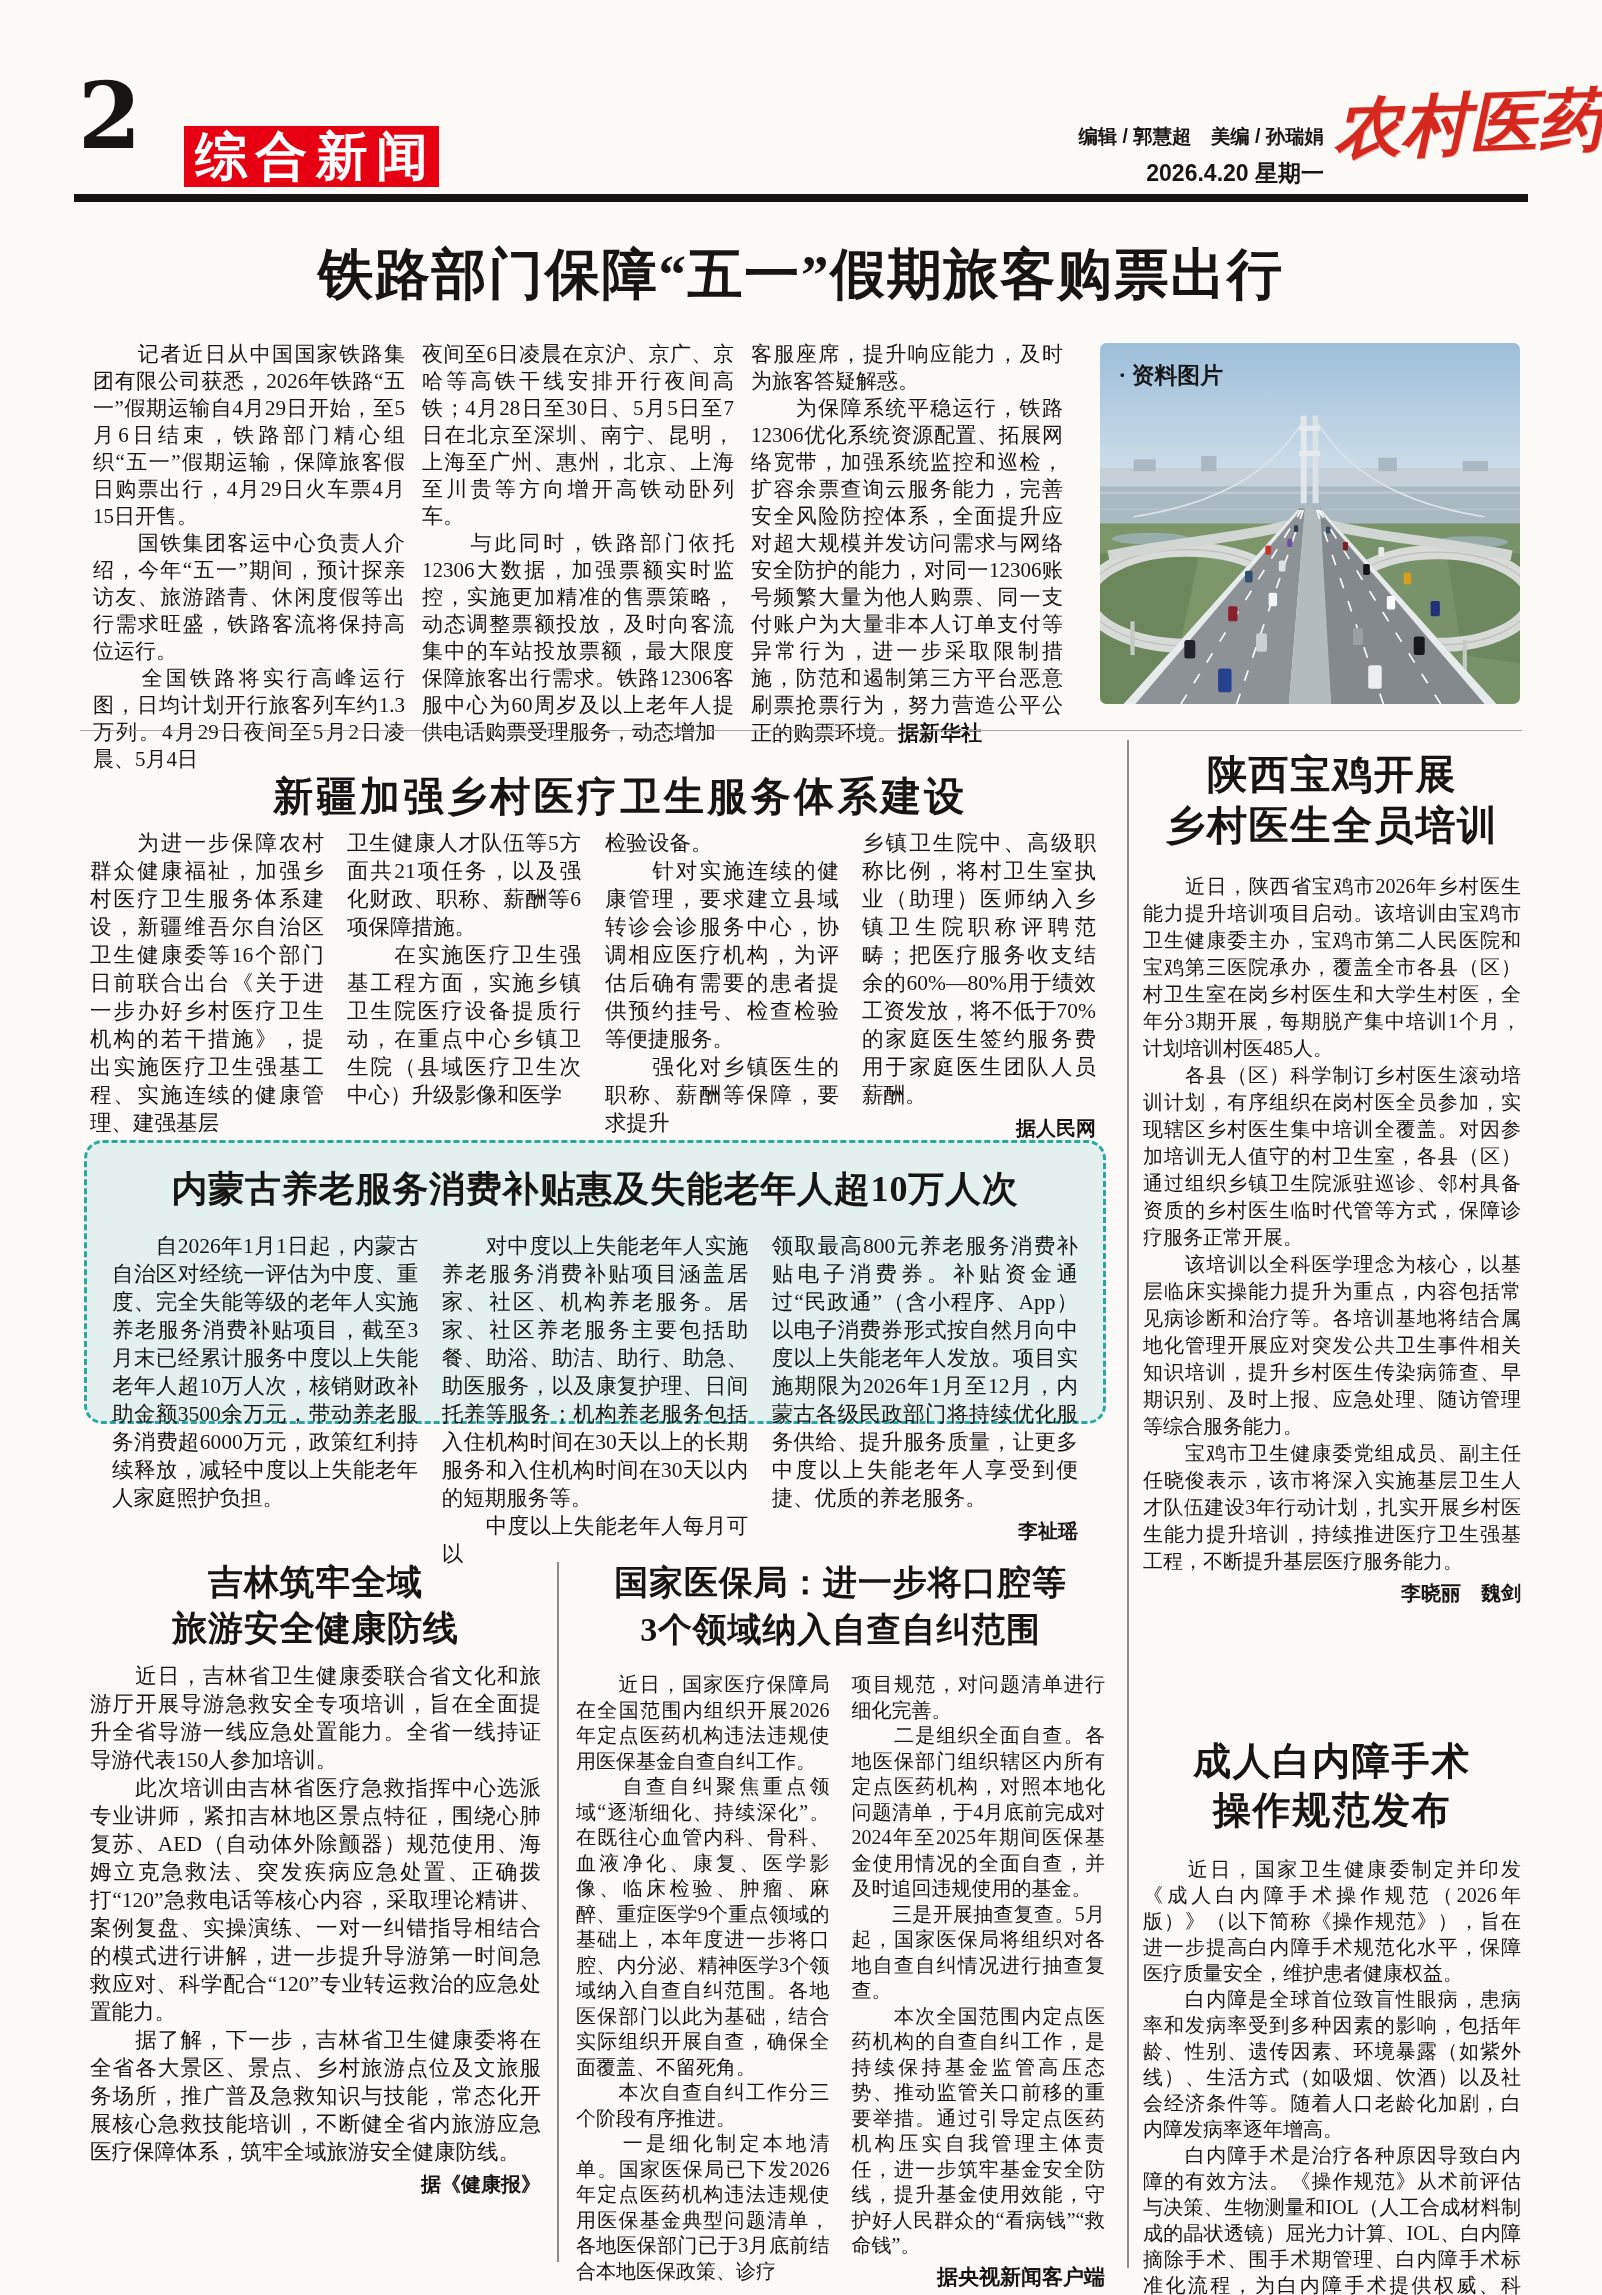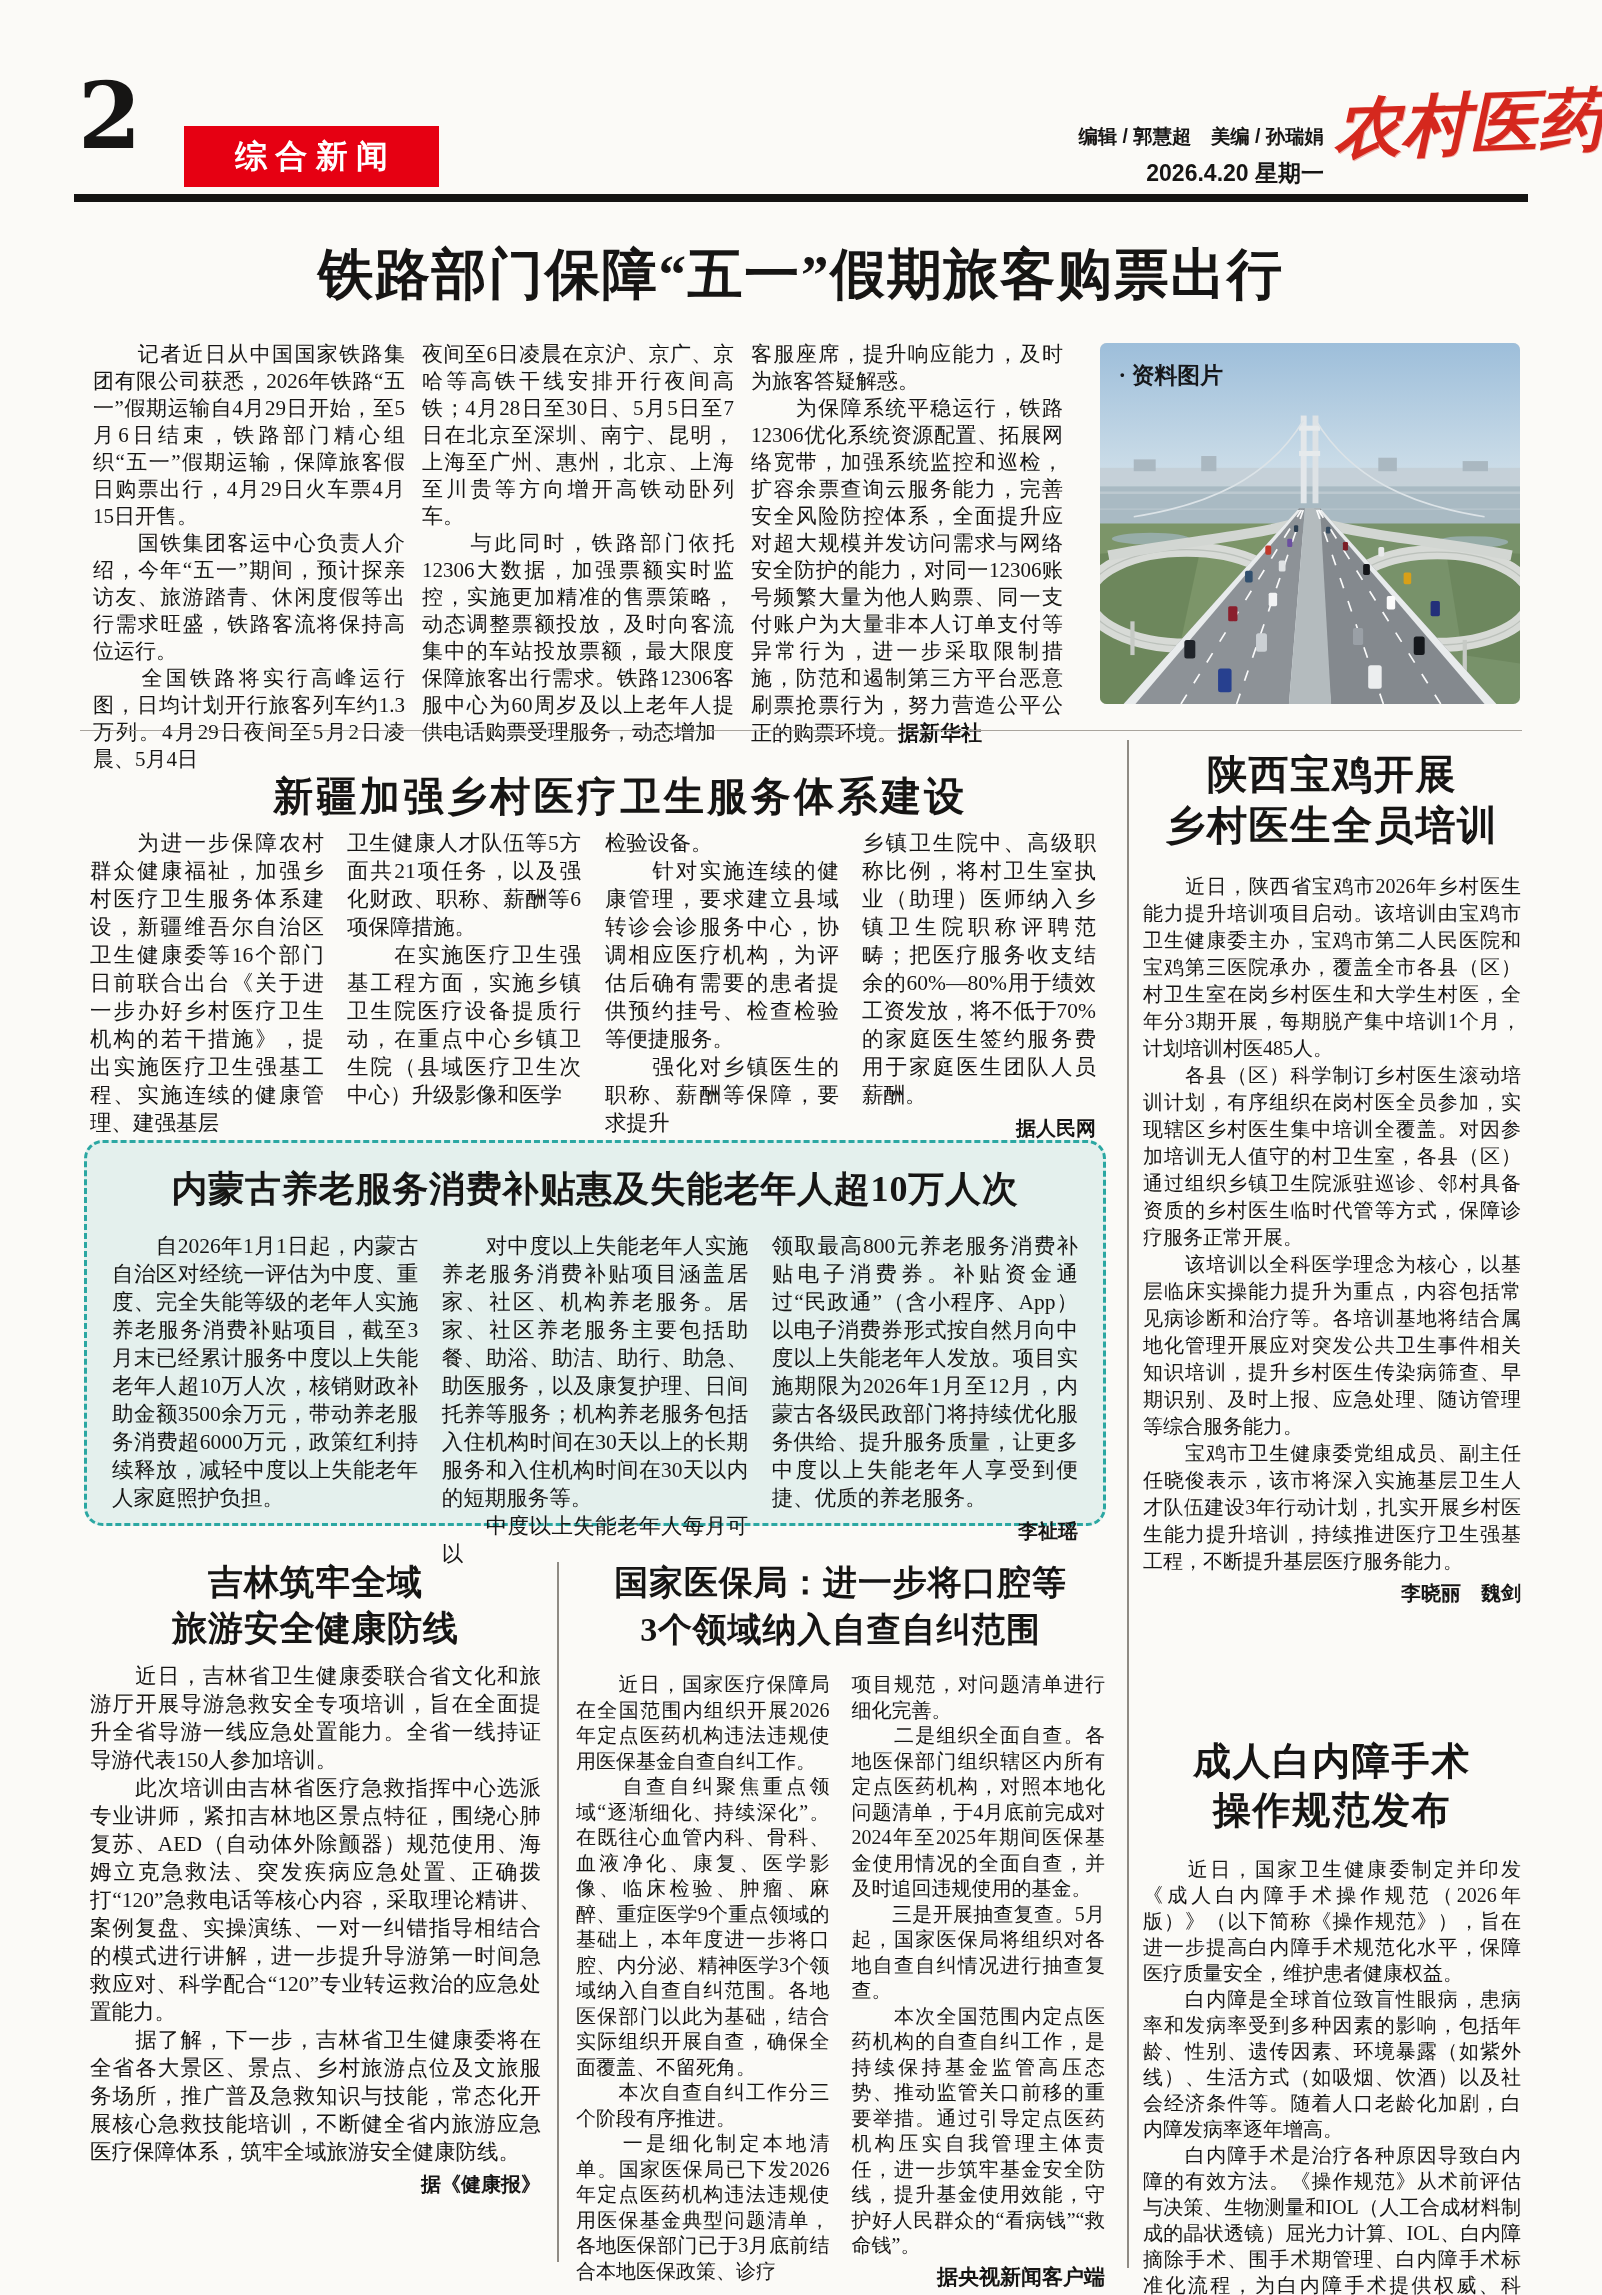--- a/index.html
+++ b/index.html
@@ -6,21 +6,21 @@
   .page{
     position:relative;width:1602px;height:2295px;margin:0 auto;
     background:#fbfaf7;overflow:hidden;color:#161514;
     font-family:"Liberation Serif","DejaVu Serif",serif;
   }
   
   .pgnum{position:absolute;left:78px;top:71px;font-size:91px;line-height:1;font-weight:bold;
     font-family:"DejaVu Serif","Liberation Serif",serif;}
   .secbox{position:absolute;left:184px;top:126px;width:255px;height:61px;
     background:var(--accent-red);display:flex;align-items:center;justify-content:center;}
-  .secbox span{color:#fff;font-size:32px;font-weight:bold;letter-spacing:8.4px;text-indent:8.4px;}
+  .secbox span{color:#fff;font-size:52px;font-weight:bold;letter-spacing:8.4px;text-indent:8.4px;}
   .editors{position:absolute;left:970px;top:123px;width:354px;text-align:right;
     font-family:"Liberation Sans","DejaVu Sans",sans-serif;font-weight:bold;}
   .ed1{font-size:19.4px;}
   .ed2{font-size:23px;margin-top:8.4px;}
   .masthead{position:absolute;left:1334px;top:88px;width:194px;
     color:var(--masthead-red);font-size:67px;line-height:1.1;font-weight:bold;font-style:italic;
     transform:rotate(-2deg);letter-spacing:0.8px;text-shadow:0.8px 0.8px 0 rgba(213,40,30,.35);
     font-family:"DejaVu Serif",serif;white-space:nowrap;}
   .black-bar{position:absolute;left:74px;top:194px;width:1454px;height:7.6px;background:#151413;}
 
@@ -49,21 +49,21 @@
 
   .vline-right{position:absolute;left:1127px;top:740px;width:1.7px;height:1528px;background:#8f8b84;}
   .vline-mid{position:absolute;left:557px;top:1562px;width:1.7px;height:700px;background:#8f8b84;}
 
   
   .shaanxi{position:absolute;left:1143px;top:749px;width:378px;}
   .rt-title{text-align:center;font-size:40px;font-weight:900;line-height:1.28;letter-spacing:1.7px;}
   .shaanxi .art-body{margin-top:22px;font-size:20px;line-height:27px;}
 
   
-  .nmbox{position:absolute;left:84px;top:1140px;width:1022px;height:386px;box-sizing:border-box;
+  .nmbox{position:absolute;left:84px;top:1140px;width:1022px;height:284px;box-sizing:border-box;
     background:var(--box-bg);border:3.4px dashed var(--box-border-teal);border-radius:18.6px;
     padding:13.5px 25px;}
   .nm-title{margin:8.4px 0 18.6px 0;text-align:center;font-size:36px;font-weight:900;letter-spacing:0.8px;}
   .nm-cols{display:flex;gap:23.6px;}
   .nm-col{flex:1;font-size:21.5px;line-height:28px;}
 
   
   .jilin{position:absolute;left:90px;top:1560px;width:451px;}
   .jl-title{text-align:center;font-size:35px;font-weight:900;line-height:1.32;letter-spacing:0.8px;}
   .jilin .art-body{margin-top:10px;font-size:21.5px;line-height:28px;}

